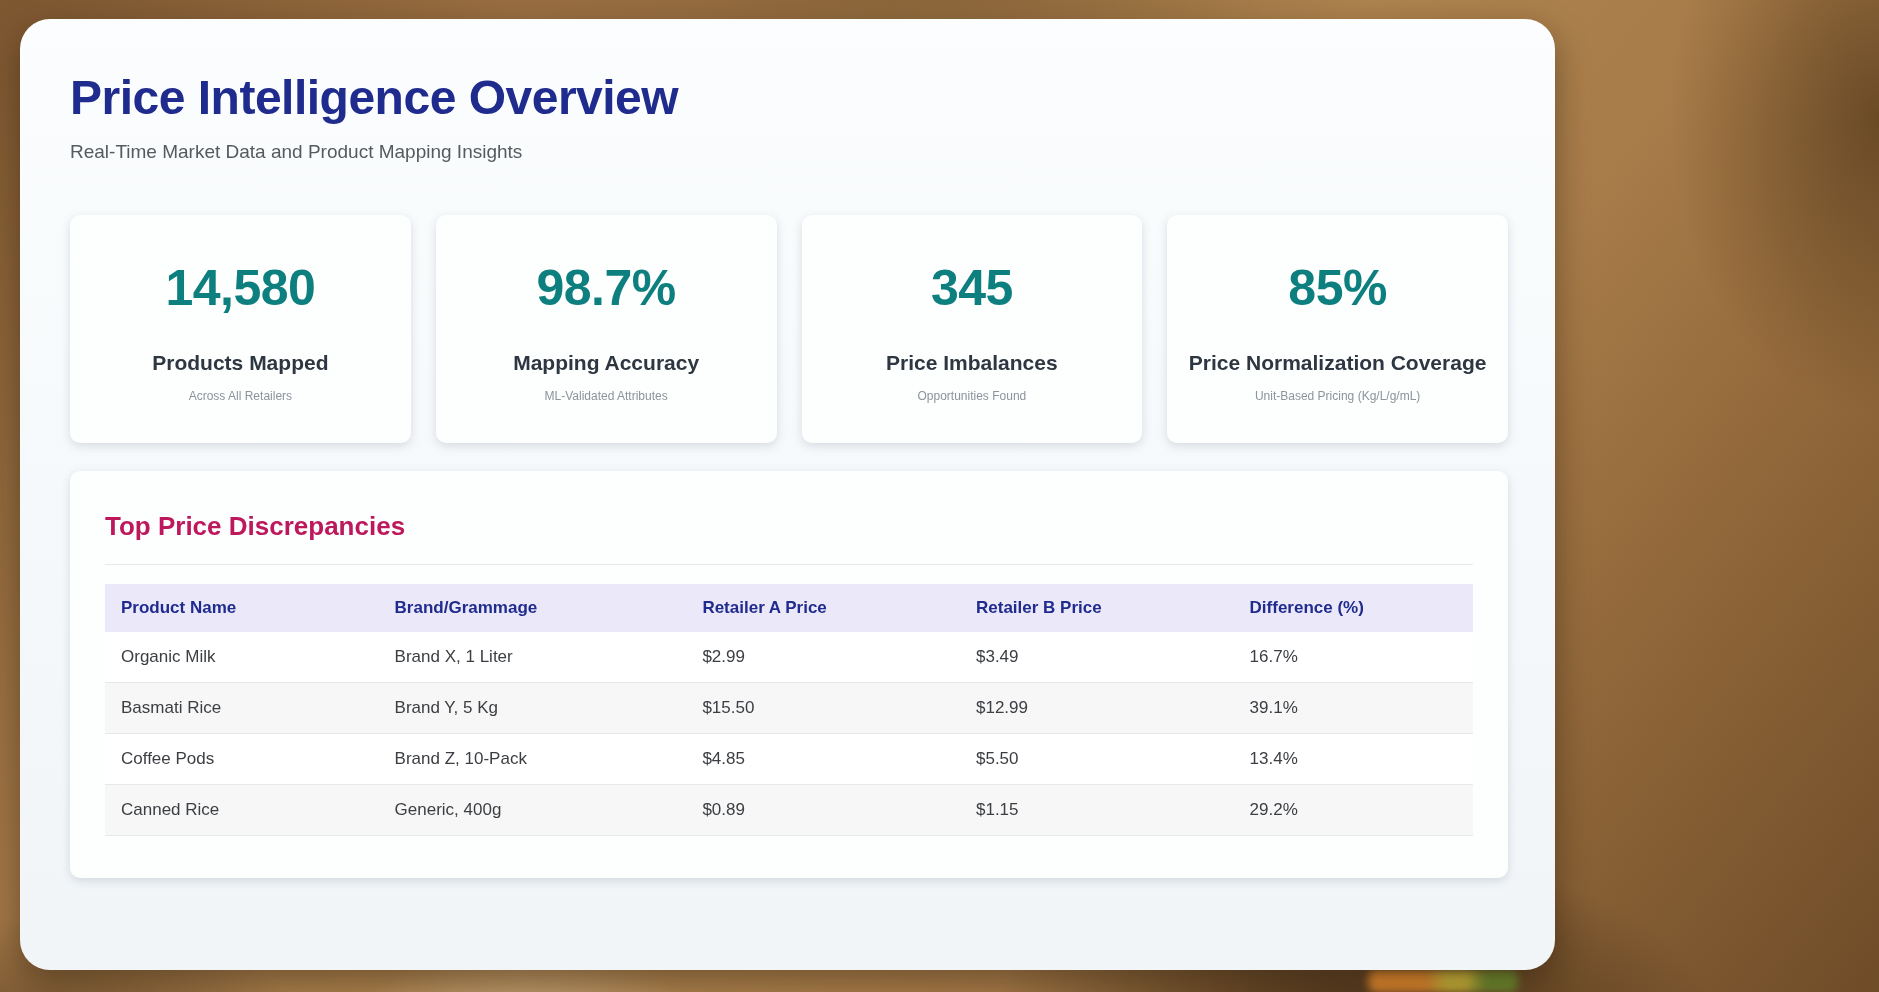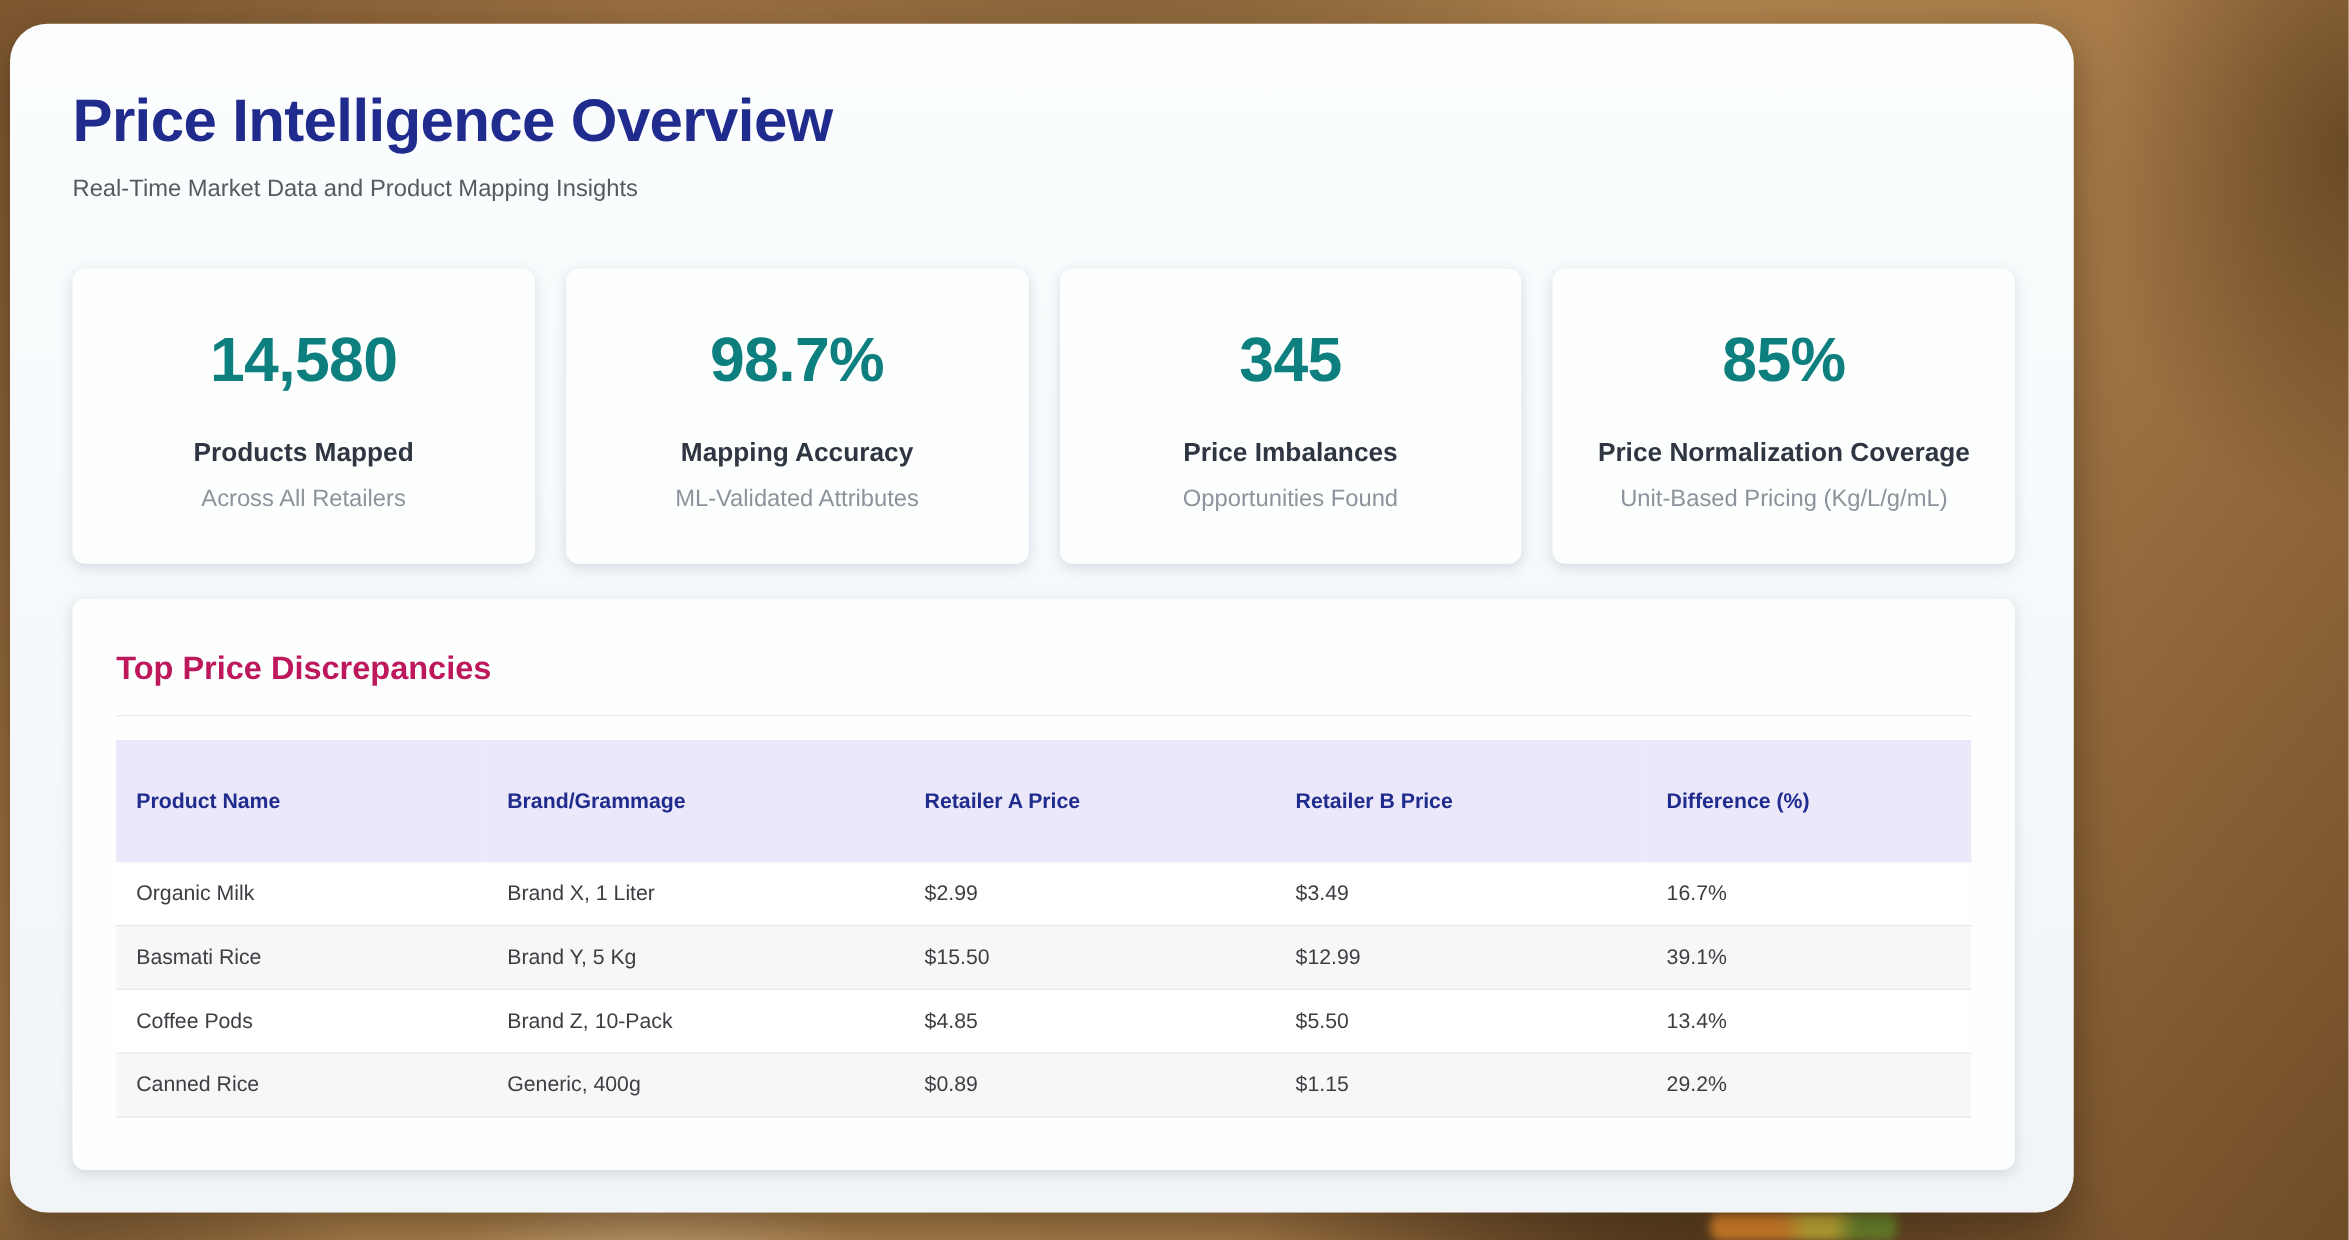--- a/index.html
+++ b/index.html
@@ -23,57 +23,57 @@
     position:absolute;left:1368px;top:970px;width:150px;height:22px;border-radius:8px;
     background:
       radial-gradient(circle at 20% 60%, #e0882e 0 22%, transparent 40%),
       radial-gradient(circle at 55% 40%, #c9b23a 0 20%, transparent 42%),
       radial-gradient(circle at 85% 70%, #6e8a2f 0 22%, transparent 45%),
       #9c6f3c;
     filter:blur(4px);
   }
 
   .panel{
-    position:absolute;left:8px;top:19px;width:1651px;height:951px;
+    position:absolute;left:20px;top:19px;width:1535px;height:951px;
     background:linear-gradient(180deg,#fbfdfe 0%,#f1f5f8 100%);
     border-radius:30px;
     box-shadow:0 12px 34px rgba(25,15,5,.40);
   }
   .panel-inner{padding:38px 47px 0 50px;}
 
   .page-title{
     margin:16px 0 0;font-size:48px;line-height:1.05;font-weight:700;
     color:#202b8e;letter-spacing:-.5px;
   }
   .page-subtitle{margin-top:18px;font-size:19px;color:#565a5f;}
 
   .stats-row{display:flex;gap:25px;margin-top:52px;}
   .stat-card{
     flex:1;background:#fdfefe;border-radius:10px;text-align:center;
     box-shadow:0 3px 10px rgba(140,150,165,.30);
     padding:44px 14px 40px;
   }
   .stat-value{font-size:50px;font-weight:700;color:#0e7f7f;letter-spacing:-.5px;}
   .stat-label{margin-top:34px;font-size:21px;font-weight:700;color:#2d3641;}
-  .stat-sub{margin-top:14px;font-size:19px;color:#8d939b;}
+  .stat-sub{margin-top:14px;font-size:12px;color:#8d939b;}
 
   .table-card{
     margin-top:28px;background:#fdfefe;border-radius:10px;
     box-shadow:0 3px 10px rgba(140,150,165,.30);
     padding:40px 35px 42px;
   }
   .section-title{margin:0;font-size:26px;font-weight:700;color:#be185d;}
   .section-divider{height:1px;background:#e7e8ea;margin-top:22px;}
 
   table.discrepancies{
     width:100%;border-collapse:collapse;margin-top:19px;font-size:17px;
   }
   .discrepancies th{
     background:#eae8f9;color:#202b8e;font-weight:700;text-align:left;
-    padding:39px 16px;
+    padding:14px 16px;
   }
   .discrepancies td{
     padding:15px 16px;color:#3b3e42;border-bottom:1px solid #e7e8ea;background:#ffffff;
   }
   .discrepancies tbody tr:nth-child(even) td{background:#f7f7f8;}
   .col-1{width:20%;}.col-2{width:22.5%;}.col-3{width:20%;margin-top:48px;}.col-4{width:20%;}.col-5{width:17.5%;}
 </style>
 </head>
 <body>
 

